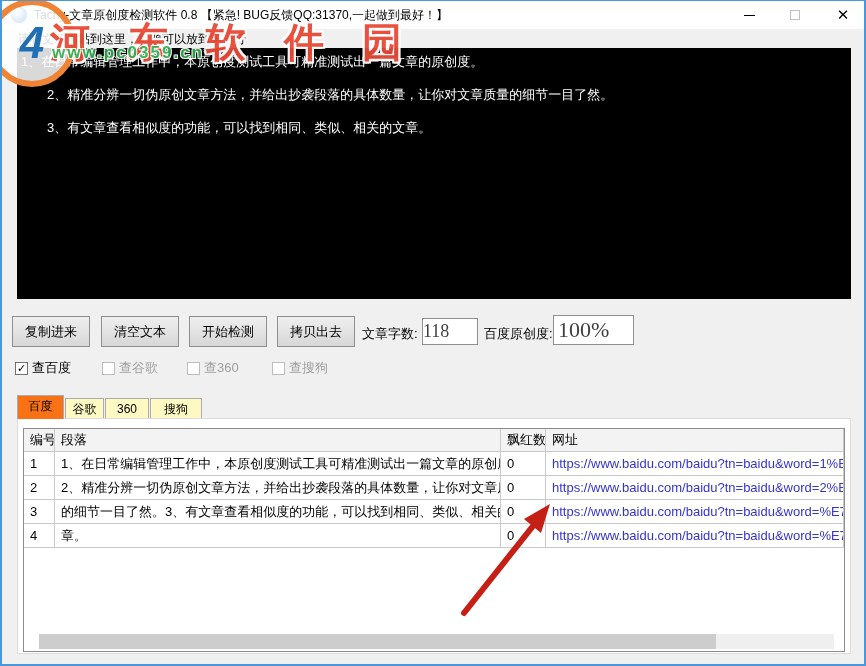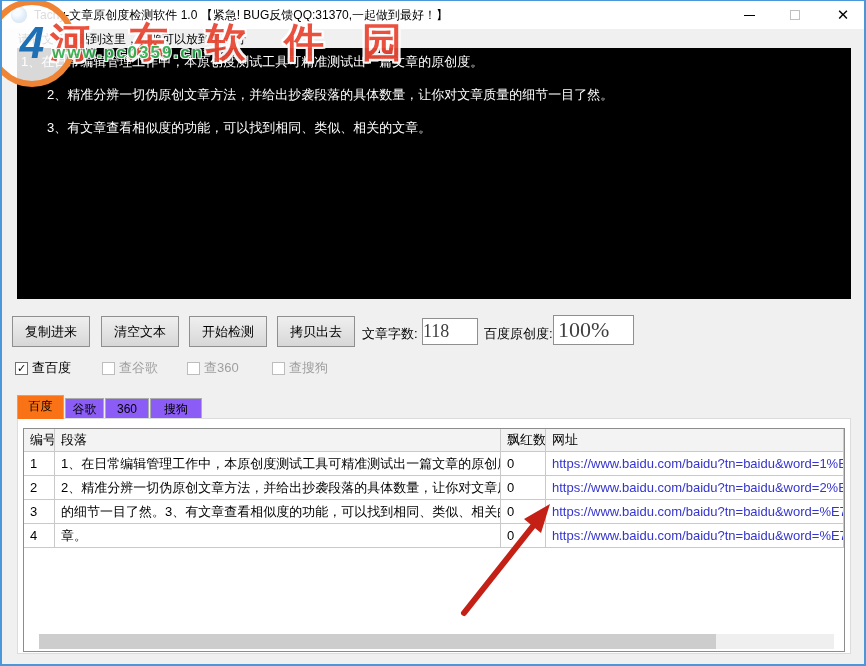--- a/index.html
+++ b/index.html
@@ -57,21 +57,21 @@
   .box-count{left:420px;top:317px;width:56px;height:27px;font-size:18px;line-height:25px;}
   .box-orig{left:551px;top:314px;width:81px;height:30px;font-size:22px;line-height:28px;padding-left:4px;}
   
   .check{position:absolute;top:359px;height:16px;display:flex;align-items:center;gap:4px;font-size:13px;cursor:default;}
   .cb{width:13px;height:13px;background:#fff;border:1px solid #707070;font-size:11px;line-height:11px;text-align:center;color:#000;}
   .check.disabled .cb{border-color:#bdbdbd;}
   .check.disabled{color:#9f9f9f;}
   .ck1{left:13px;} .ck2{left:100px;} .ck3{left:185px;} .ck4{left:270px;}
   
   .tab{
-    position:absolute;top:397px;height:22px;background:#8b5cf6;border:1px solid #acacac;border-bottom:none;
+    position:absolute;top:397px;height:22px;background:#fef9c3;border:1px solid #acacac;border-bottom:none;
     font-size:12px;text-align:center;line-height:20px;color:#000;cursor:default;
   }
   .tab.active{top:394px;height:24px;background:#f97316;z-index:3;}
   .t1{left:15px;width:47px;}
   .t2{left:63px;width:39px;}
   .t3{left:103px;width:44px;}
   .t4{left:148px;width:52px;}
   
   .panel{position:absolute;left:15px;top:417px;width:834px;height:236px;background:#fff;border:1px solid #dcdcdc;z-index:1;}
   .grid{position:absolute;left:21px;top:427px;width:822px;height:224px;background:#fff;border:1px solid #8c8c8c;z-index:2;}
@@ -112,21 +112,21 @@
     text-align:right;
   }
 </style>
 </head>
 <body>
 
 <div class="window">
 
   <div class="titlebar">
     <span class="app-icon"></span>
-    <span class="title-text">Tachy-文章原创度检测软件 1.0 【紧急! BUG反馈QQ:31370,一起做到最好！】</span>
+    <span class="title-text">Tachy-文章原创度检测软件 0.8 【紧急! BUG反馈QQ:31370,一起做到最好！】</span>
     <span class="win-btn btn-min">
         <span class="min-glyph"></span>
       </span>
     <span class="win-btn btn-max">
         <span class="max-glyph"></span>
       </span>
     <span class="win-btn btn-close">
         <span>✕</span>
       </span>
   </div>

